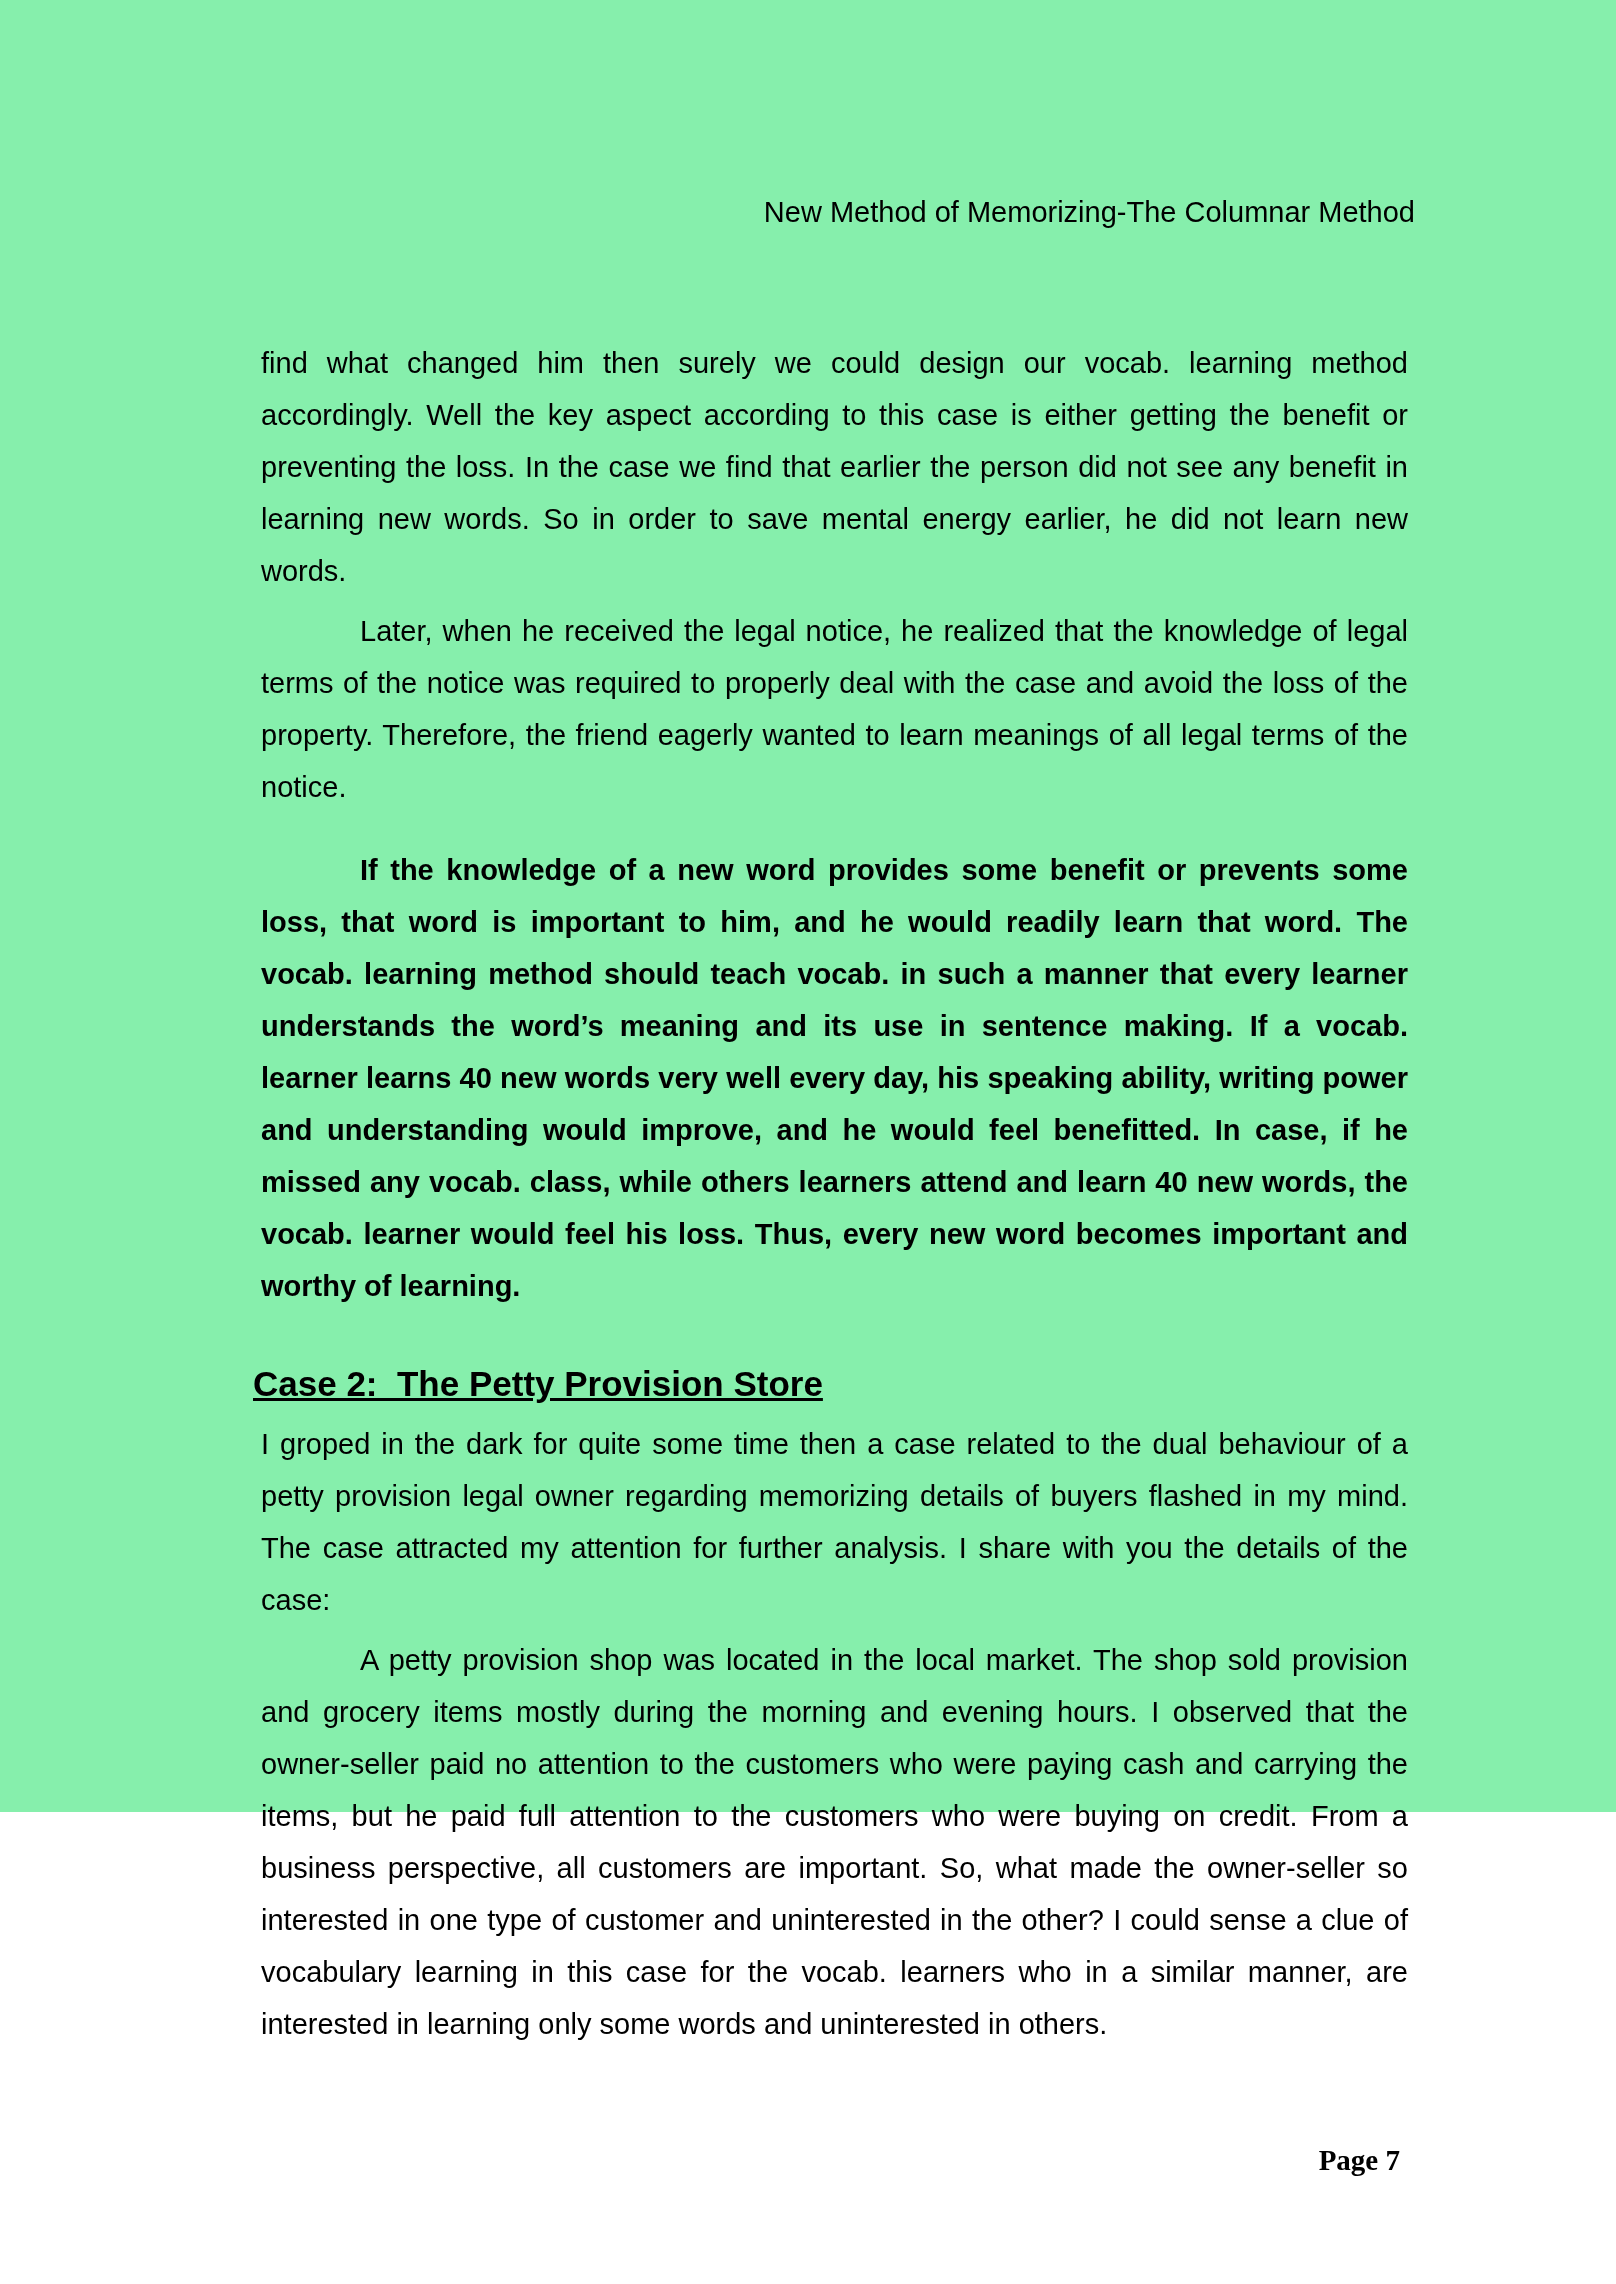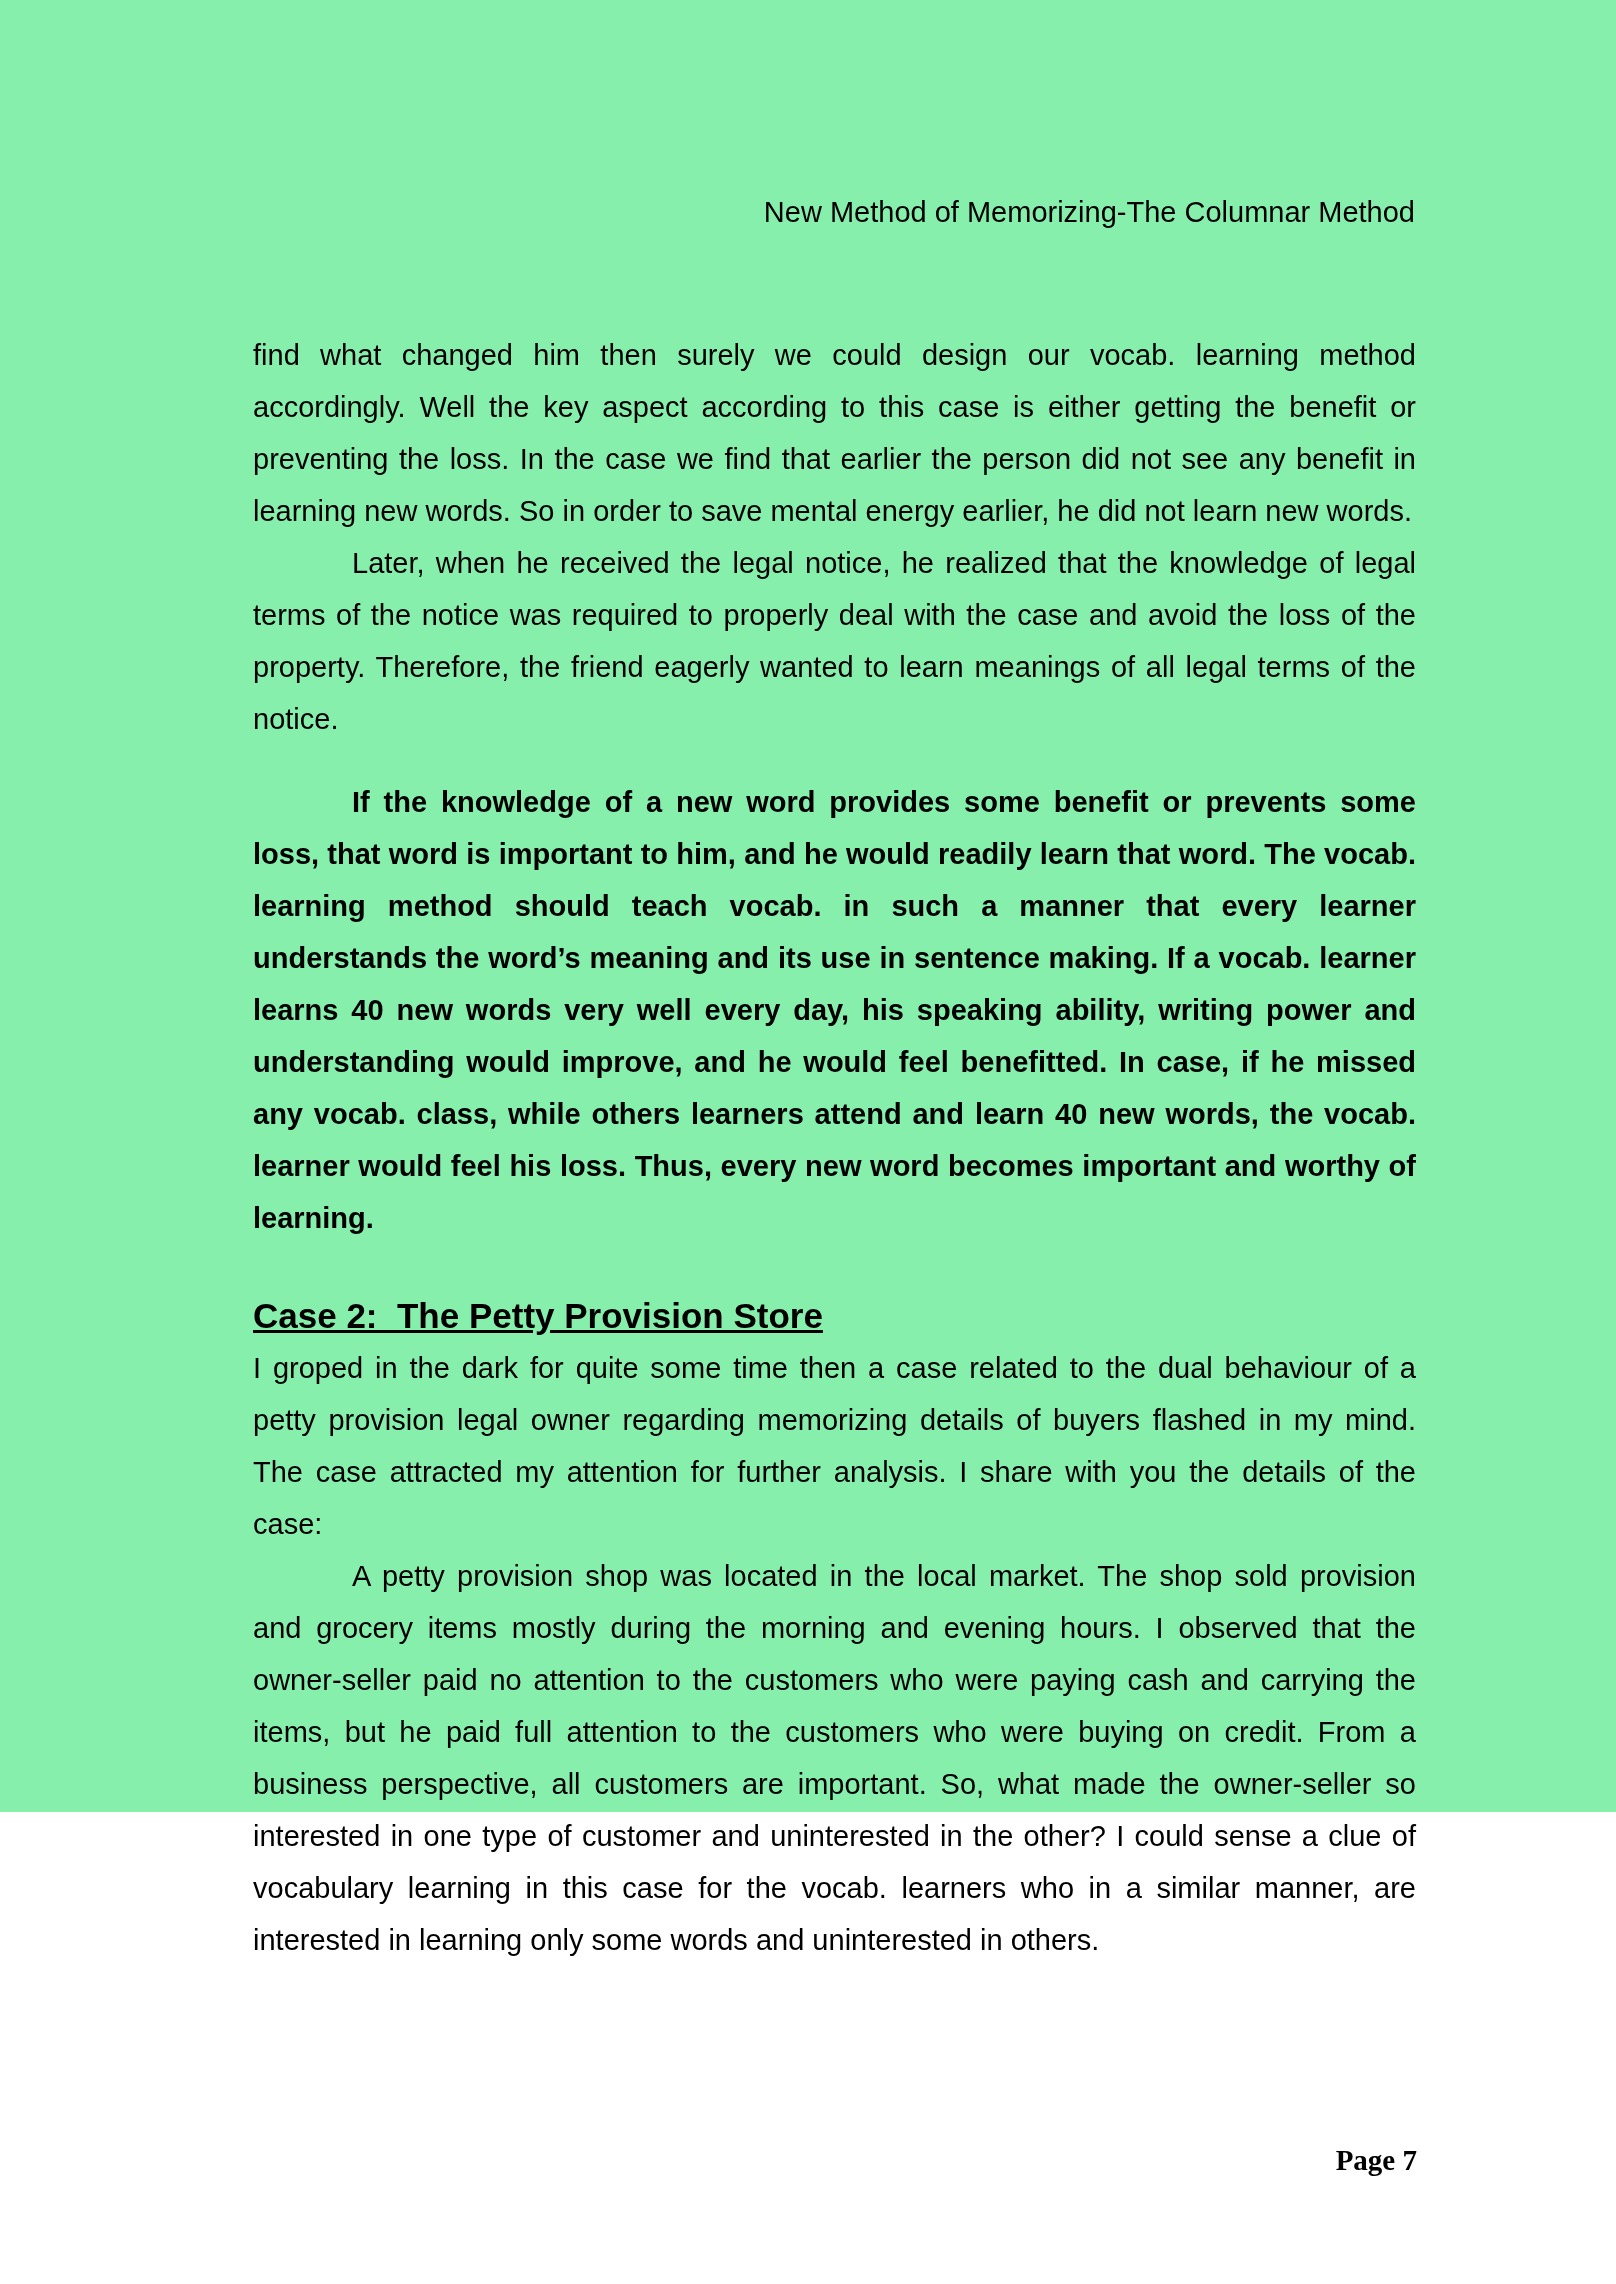--- a/index.html
+++ b/index.html
@@ -7,30 +7,30 @@
   .page { position: absolute; left: 0; top: 0; width: 1616px; height: 1812px; background: #86efac; }
   .running-header {
     position: absolute; top: 193px; right: 201px;
     font-family: "Liberation Sans", sans-serif; font-size: 29px; line-height: 39px;
     white-space: nowrap;
   }
   .content {
     position: absolute; left: 253px; top: 329px; width: 1163px;
     font-family: "Liberation Sans", sans-serif; font-size: 29px; line-height: 52px;
   }
-  .para { margin: 0; text-align: justify; }
+  .para { margin: 8px; text-align: justify; }
   .indent { text-indent: 99px; }
   .bold { font-weight: bold; }
   .gap-small { margin-top: 31px; }
   .heading {
     font-family: "Liberation Sans", sans-serif; font-weight: bold; font-size: 35px;
     line-height: 52px; margin: 46px 0 0 0; white-space: pre; text-decoration: underline;
   }
   .page-number {
-    position: absolute; top: 2141px; right: 199px;
+    position: absolute; top: 2141px; right: 216px;
     font-family: "Liberation Serif", serif; font-weight: bold; font-size: 29px; line-height: 39px;
   }
 </style>
 </head>
 <body>
 
 <div class="page">
 
   <div class="running-header">New Method of Memorizing-The Columnar Method</div>
 

